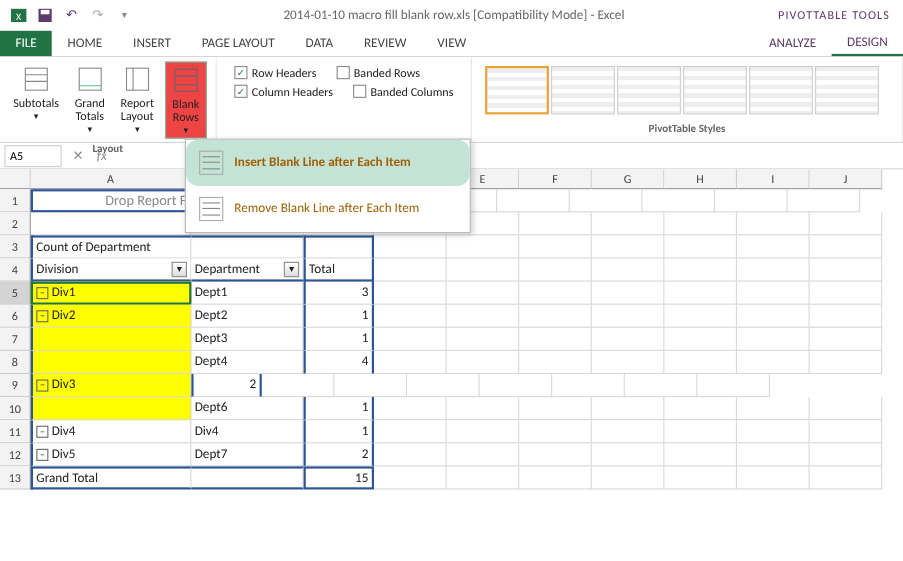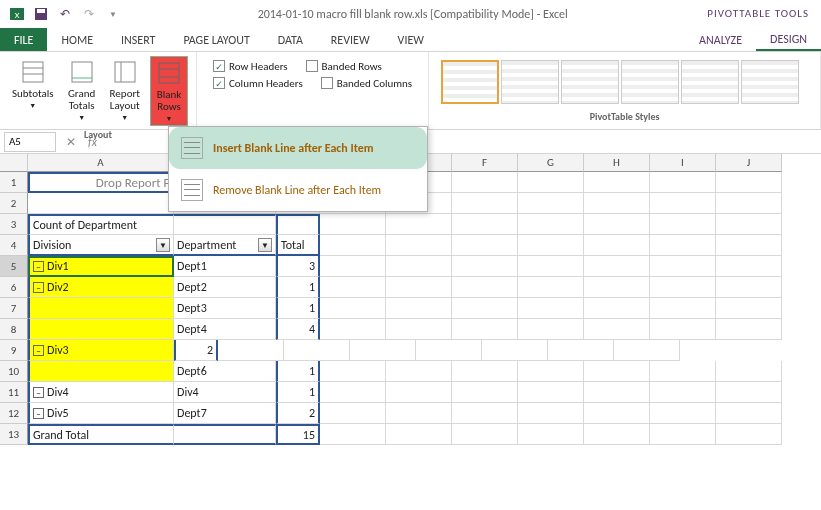--- a/index.html
+++ b/index.html
@@ -50,21 +50,21 @@
     .num { justify-content: flex-end; }
     .dropdown-menu { position: absolute; left: 168px; top: 126px; width: 260px; background: #fff; border: 1px solid #b3b3b3; box-shadow: 2px 2px 6px rgba(0,0,0,.2); z-index: 10; }
     .menu-item { display: flex; align-items: center; gap: 10px; padding: 10px 12px; font-size: 12px; color: #a16207; border-radius: 11px; }
     .menu-item.hover { background: #c2e3d6; }
     .menu-icon { width: 22px; height: 22px; border: 1px solid #aaa; display: flex; flex-direction: column; justify-content: space-around; padding: 2px; }
     .menu-icon div { height: 1px; background: #888; }
     .drop-hint { color: #888; font-size: 13px; }
     .selected-cell { outline: 2px solid #217346; outline-offset: -2px; }
     .colA { width: 146px; }
     .colB { width: 102px; }
-    .colC { width: 44px; }
+    .colC { width: 64px; }
     .colN { width: 66px; }
   </style>
 </head>
 <body>
 
 <div class="titlebar">
   <div class="qat">
     <span class="qat-icon">
         <svg width="16" height="16">
           <rect x="1" y="2" width="14" height="12" fill="#217346"></rect>

